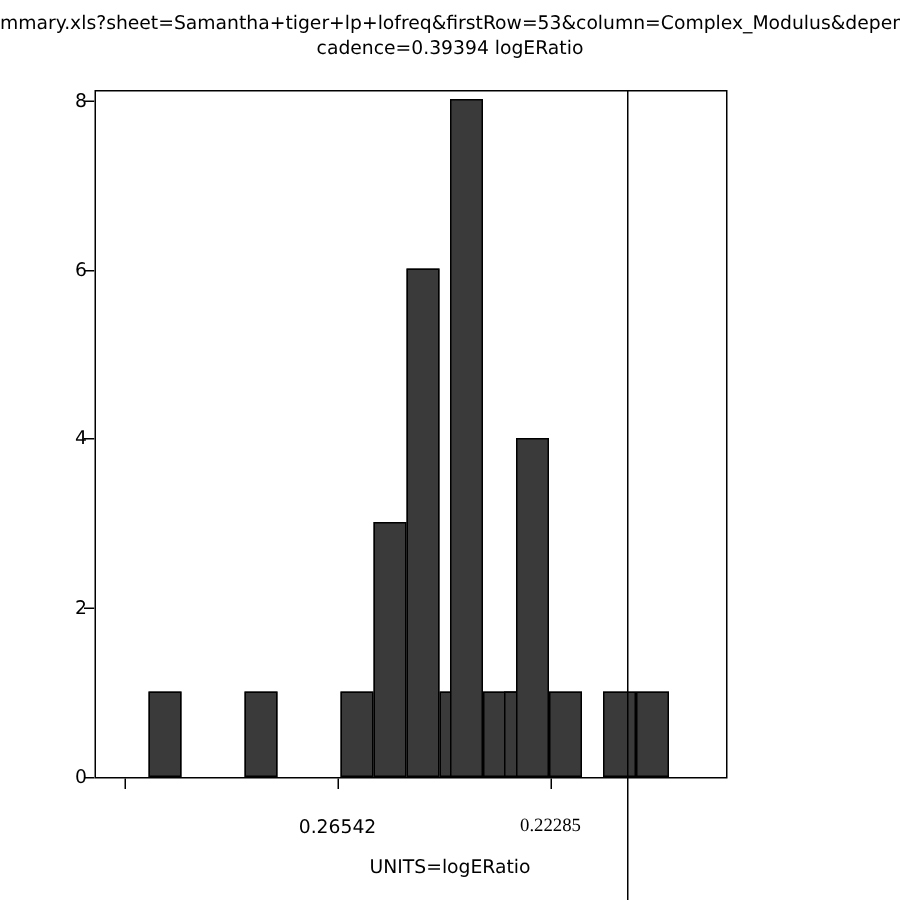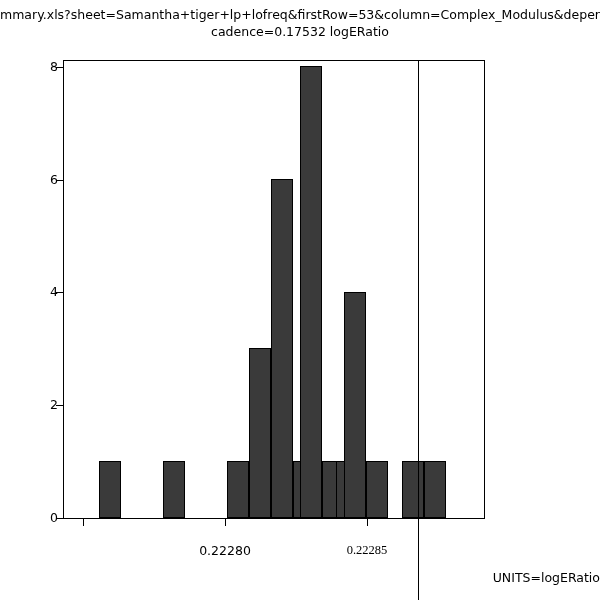--- a/index.html
+++ b/index.html
@@ -102,32 +102,32 @@
     top: 543px;
     font-size: 12.5px;
     text-align: center;
     width: 90px;
   }
   .xaxis-title {
     position: absolute;
     top: 570px;
     left: 0;
     width: 600px;
-    text-align: right;
+    text-align: center;
     font-size: 12.5px;
   }
 </style>
 </head>
 <body>
 
 <div id="root">
 
   <div class="title-block">
     <span class="title-line1">mmary.xls?sheet=Samantha+tiger+lp+lofreq&amp;firstRow=53&amp;column=Complex_Modulus&amp;depend</span>
-    <span class="title-line2">cadence=0.17532 logERatio</span>
+    <span class="title-line2">cadence=0.39394 logERatio</span>
   </div>
 
   <div class="ytick" style="top:518px;"></div>
   <div class="ylabel" style="top:512px;">0</div>
 
   <div class="ytick" style="top:405px;"></div>
   <div class="ylabel" style="top:399px;">2</div>
 
   <div class="ytick" style="top:292px;"></div>
   <div class="ylabel" style="top:286px;">4</div>
@@ -155,18 +155,18 @@
       <div class="bar" style="left:360px; width:22px; height:57px;"></div>
     </div>
   </div>
 
   <div class="marker-line"></div>
 
   <div class="xtick" style="left:83px;"></div>
   <div class="xtick" style="left:225px;"></div>
   <div class="xtick" style="left:367px;"></div>
 
-  <div class="xlabel" style="left:180px;">0.22280</div>
+  <div class="xlabel" style="left:180px;">0.26542</div>
   <div class="xlabel" style="left:322px;font-family:Liberation Serif, serif;">0.22285</div>
 
   <div class="xaxis-title">UNITS=logERatio</div>
 
 </div>
 
 </body></html>

